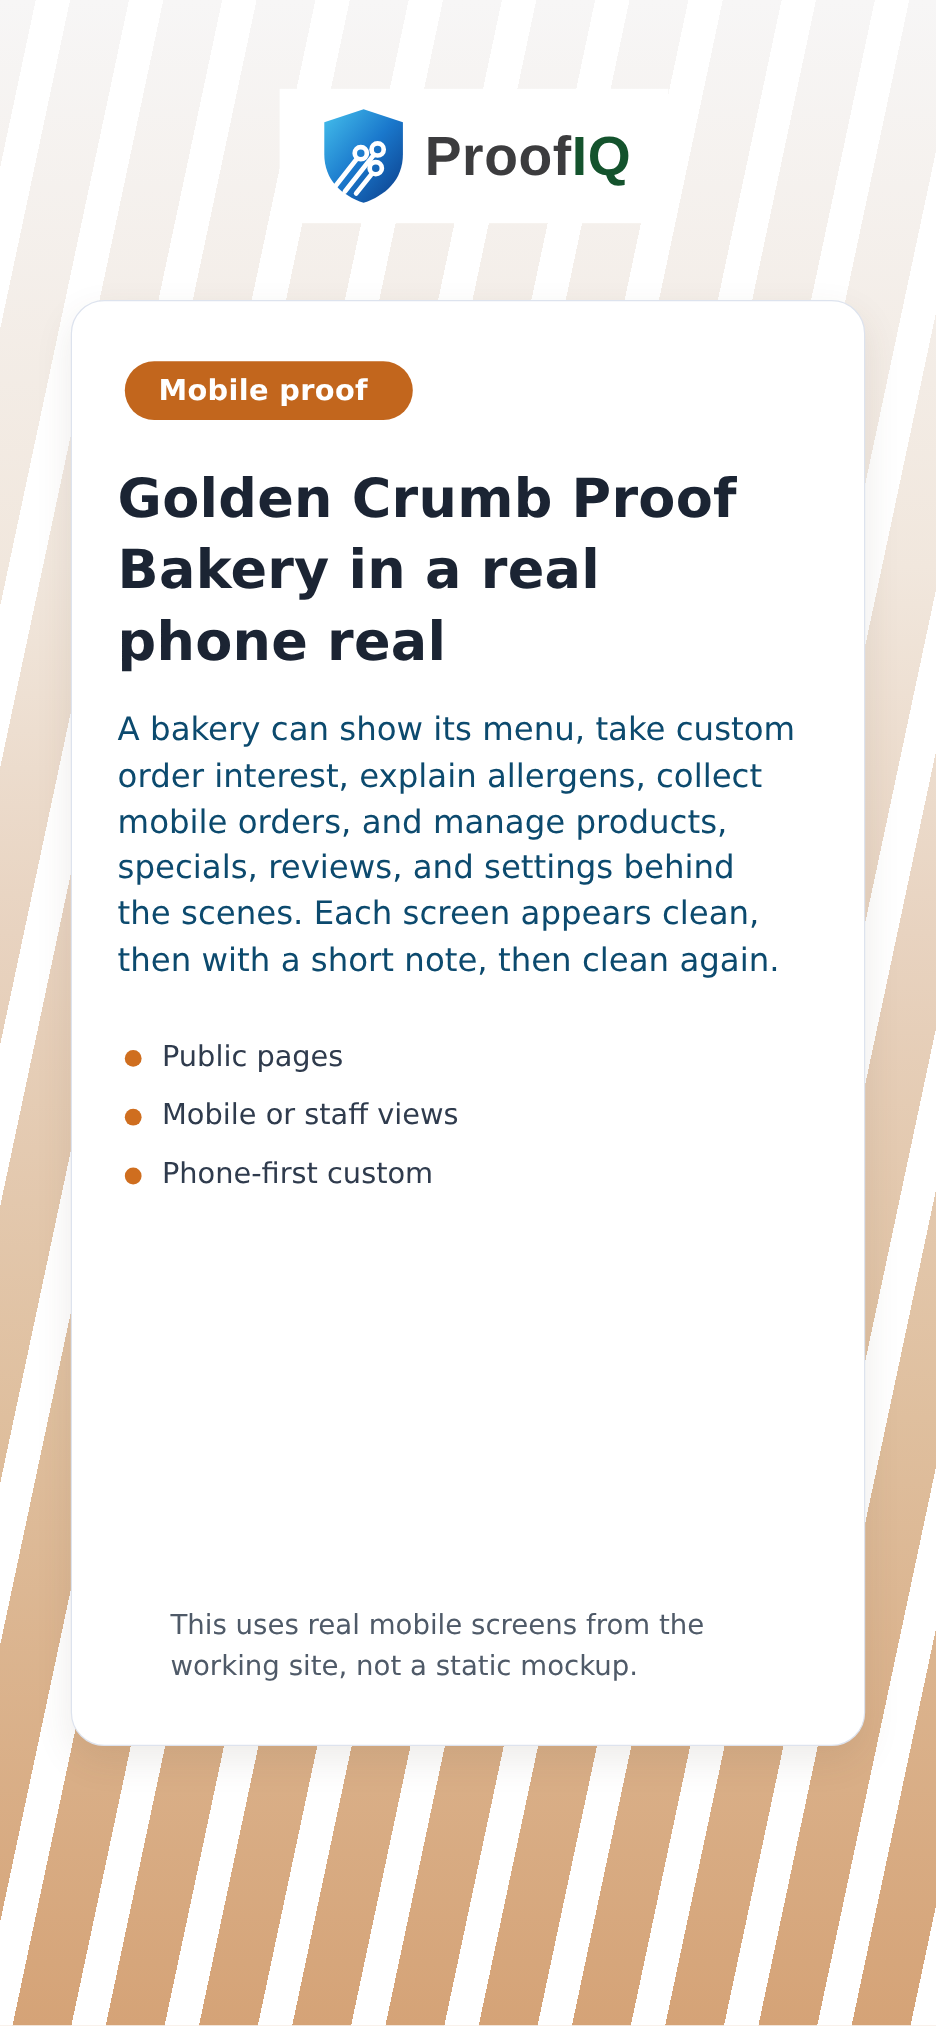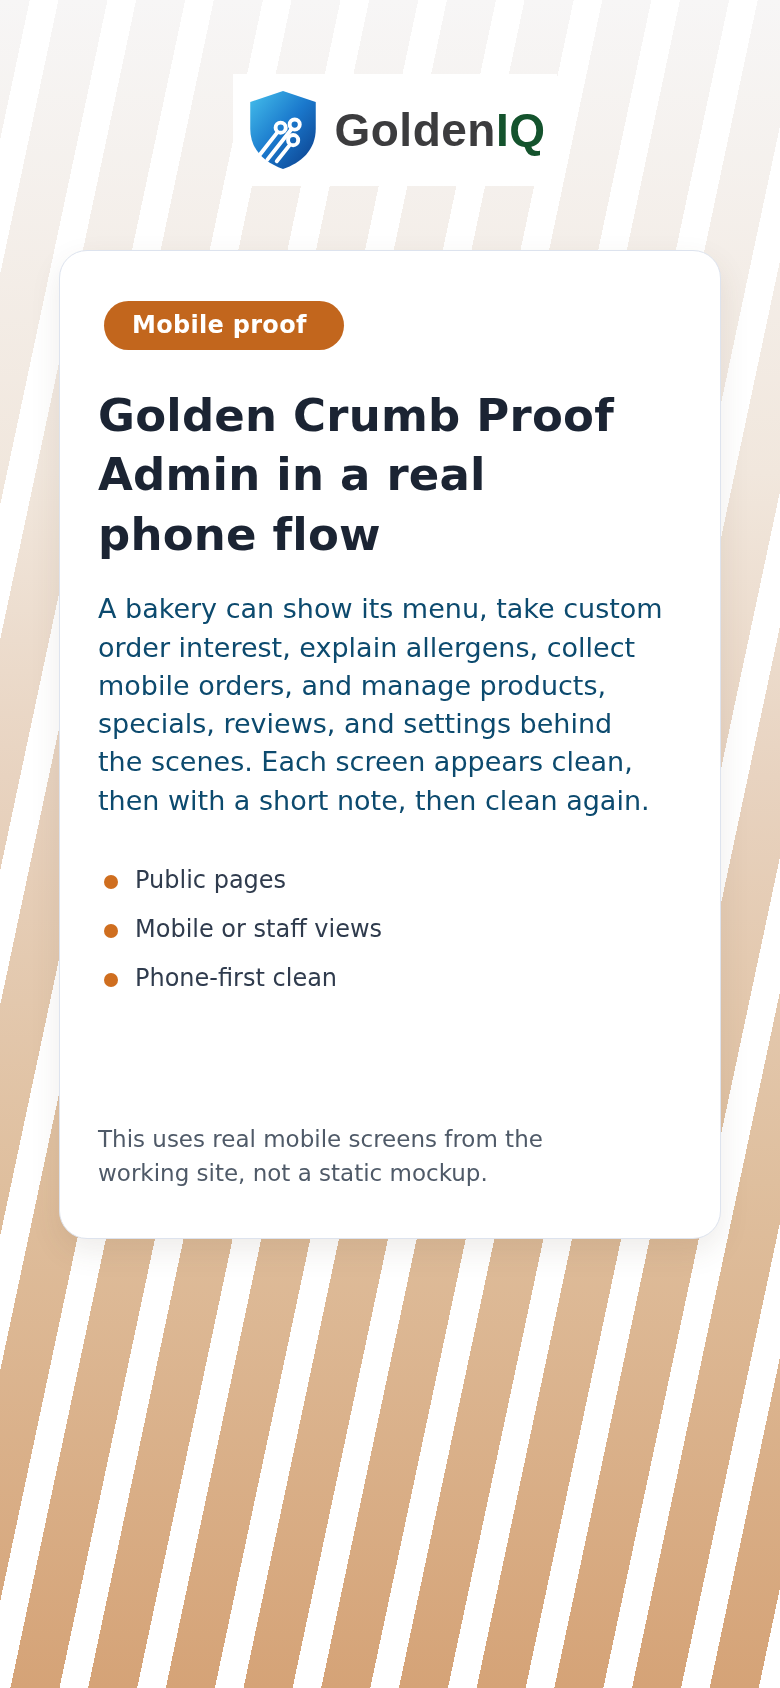--- a/index.html
+++ b/index.html
@@ -39,21 +39,21 @@
   .brand {
     font-family: "Liberation Sans", sans-serif;
     font-size: 46px; font-weight: 700; letter-spacing: 0.5px;
     white-space: nowrap;
   }
   .brand .prefix { color: #3c3c3e; }
   .brand .suffix { color: #14532d; }
   .card {
     position: absolute;
     left: 59px; top: 250px;
-    width: 662px; height: 989px;
+    width: 662px; height: 1205px;
     background: #ffffff;
     border: 1px solid #dde3ee;
     border-radius: 28px;
     box-shadow: 0 12px 30px rgba(90, 70, 50, 0.10);
     z-index: 2;
     padding: 50px 56px 48px 38px;
     display: flex; flex-direction: column;
   }
   .badge {
     align-self: flex-start;
@@ -97,20 +97,21 @@
     margin-right: 17px;
     margin-top: 4px;
     flex: 0 0 auto;
   }
   .note {
     margin-top: auto;
     max-width: 540px;
     font-size: 23px;
     line-height: 1.45;
     color: #4f5a68;
+    margin-left: 44px;
   }
 </style>
 </head>
 <body>
 
 <div class="bg"></div>
 
 <div class="logo-box">
   <span style="display:inline-flex;">
     <svg width="78" height="82" viewBox="0 0 100 104" aria-hidden="true">
@@ -125,39 +126,39 @@
       <g stroke="#ffffff" stroke-width="5" stroke-linecap="round" fill="none">
         <line x1="20" y1="84" x2="42" y2="56"></line>
         <circle cx="47" cy="49" r="6.5"></circle>
         <line x1="30" y1="90" x2="60" y2="52"></line>
         <circle cx="65" cy="45" r="6.5"></circle>
         <line x1="42" y1="92" x2="58" y2="72"></line>
         <circle cx="63" cy="65" r="6.5"></circle>
       </g>
     </svg>
   </span>
-  <span class="brand"><span class="prefix">Golden</span><span class="suffix">IQ</span></span>
+  <span class="brand"><span class="prefix">Proof</span><span class="suffix">IQ</span></span>
 </div>
 
 <section class="card">
   <span class="badge">Mobile proof</span>
 
-  <h1 class="title">Golden Crumb Proof Admin in a real phone flow</h1>
+  <h1 class="title">Golden Crumb Proof Bakery in a real phone real</h1>
 
   <p class="description">A bakery can show its menu, take custom order interest, explain allergens, collect mobile orders, and manage products, specials, reviews, and settings behind the scenes. Each screen appears clean, then with a short note, then clean again.</p>
 
   <ul class="features">
     <li>
       <span class="bullet"></span>
       <span>Public pages</span>
     </li>
     <li>
       <span class="bullet"></span>
       <span>Mobile or staff views</span>
     </li>
     <li>
       <span class="bullet"></span>
-      <span>Phone-first clean</span>
+      <span>Phone-first custom</span>
     </li>
   </ul>
 
   <p class="note">This uses real mobile screens from the working site, not a static mockup.</p>
 </section>
 
 </body></html>

